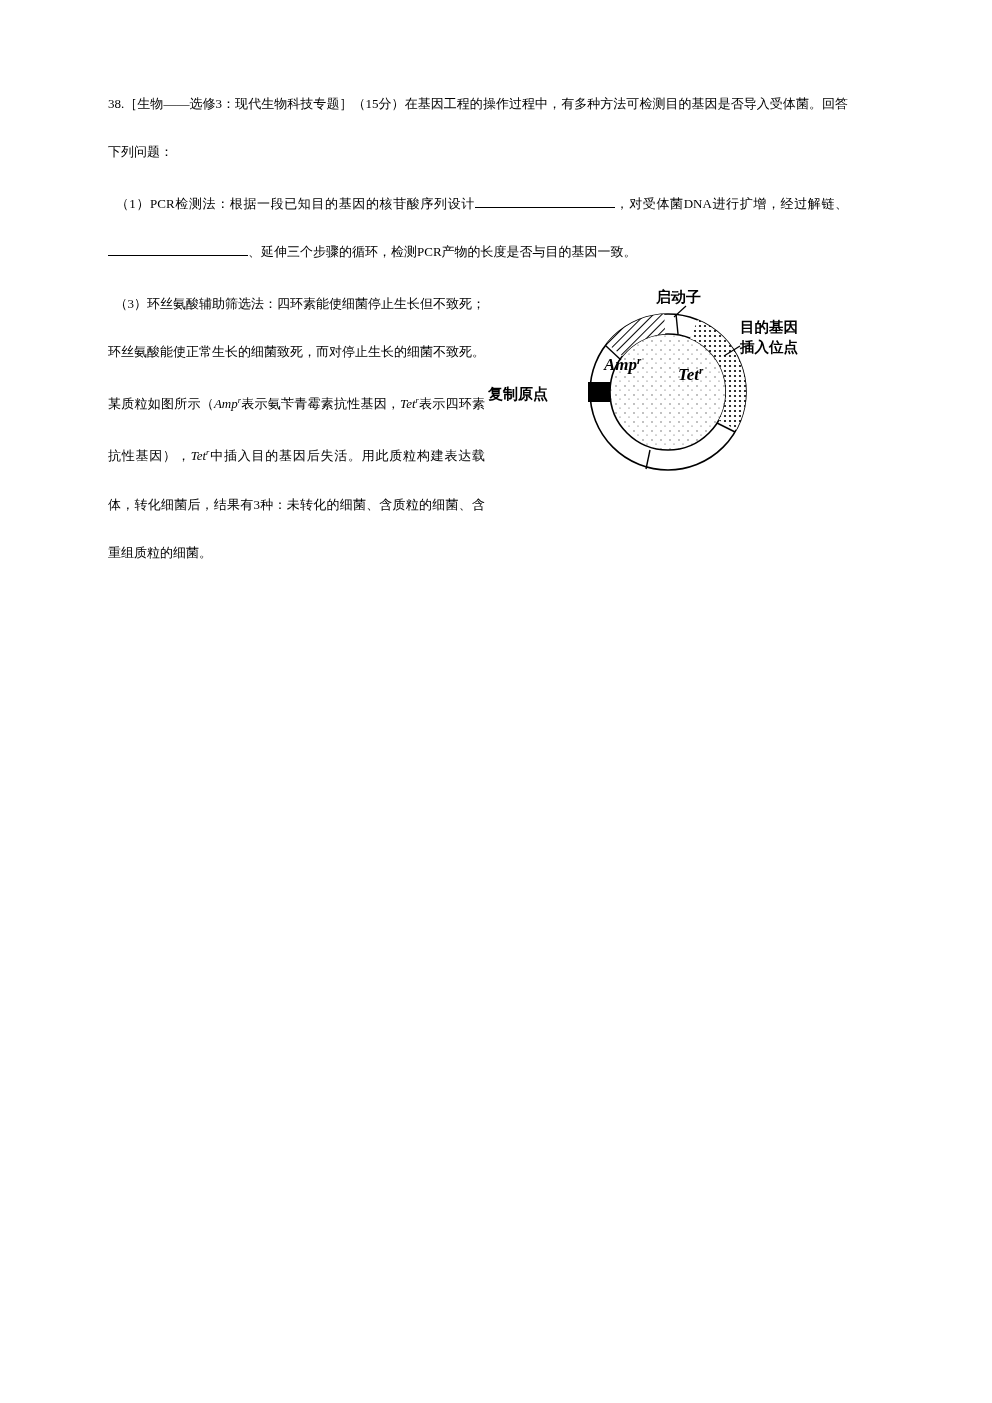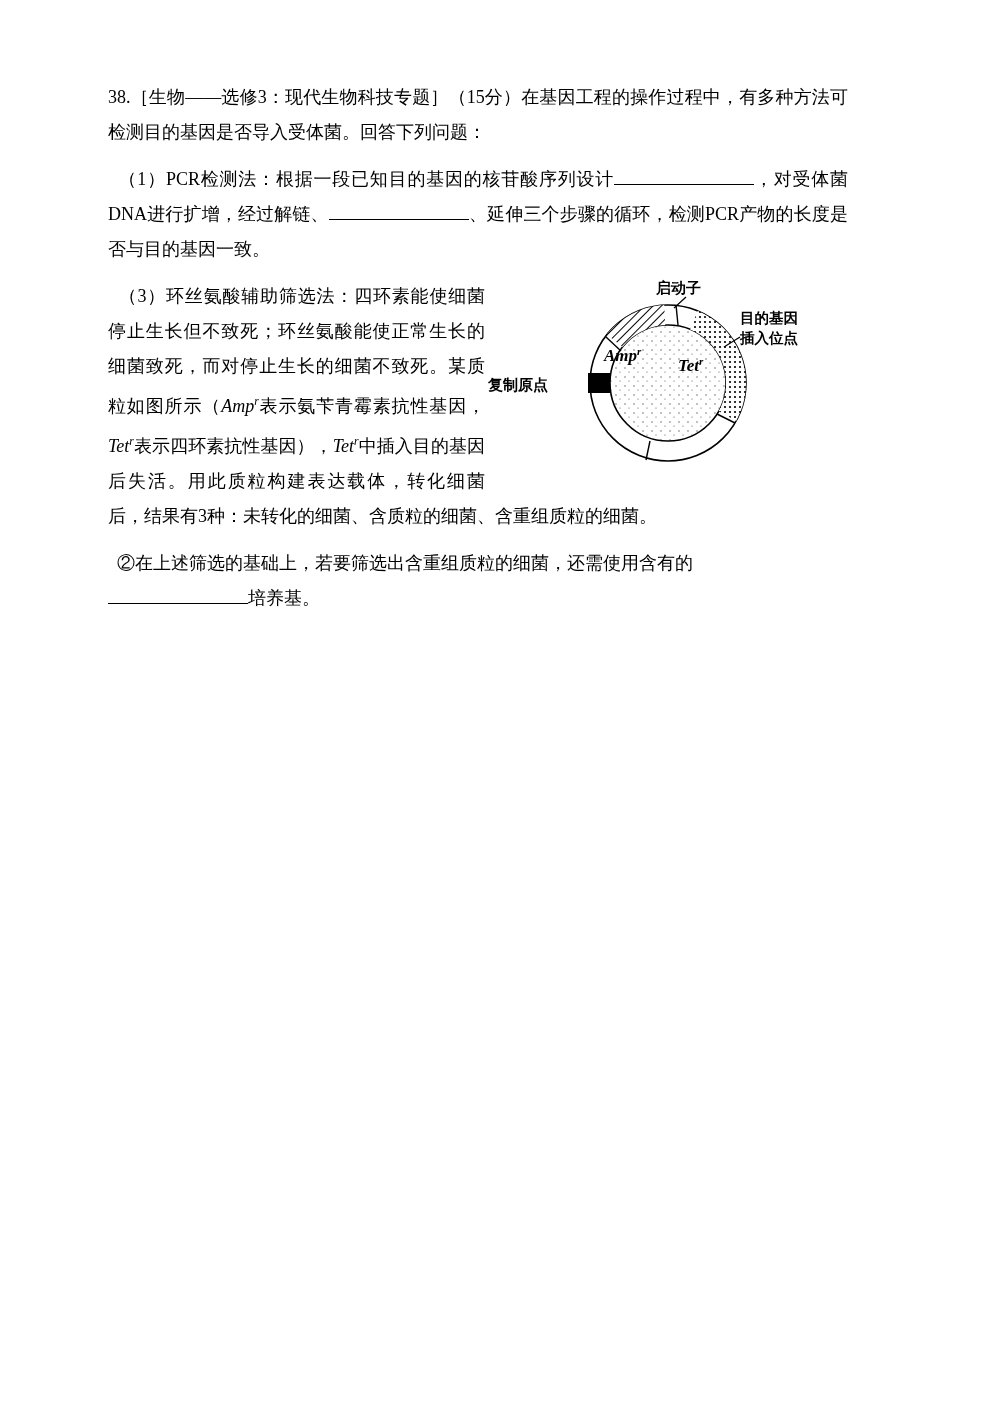--- a/index.html
+++ b/index.html
@@ -22,22 +22,22 @@
     height: 1403px;
   }
   .content {
     position: absolute;
     left: 108px;
     top: 80px;
     width: 740px;
   }
   p {
     margin: 0 0 2px 0;
-    font-size: 18px;
-    line-height: 35px;
+    font-size: 13px;
+    line-height: 48px;
     text-align: justify;
     text-justify: inter-ideograph;
   }
   .blank {
     display: inline-block;
     border-bottom: 1px solid #000;
     vertical-align: baseline;
   }
   .b-med   { width: 110px; }
   .b-long  { width: 125px; }
@@ -51,21 +51,21 @@
     width: 360px;
     height: 215px;
     margin: 6px 0 4px 3px;
     position: relative;
   }
   .figure svg { display: block; }
 
   .para3 { clear: none; }
   .afterfig { clear: both; }
 
-  .q-block { margin-top: 12px; }
+  .q-block { margin-top: 4px; }
 </style>
 </head>
 <body>
 
 <div class="page">
   <div class="content">
 
     <p>
       <span>38.</span><span>［生物——选修3：现代生物科技专题］（15分）在基因工程的操作过程中，有多种方法可检测目的基因是否导入受体菌。回答下列问题：</span>
     </p>
@@ -129,18 +129,15 @@
 
         <text x="190" y="96" font-family="Liberation Serif, serif" font-style="italic" font-size="17" font-weight="bold" fill="#000">Tet<tspan font-size="11" dy="-6">r</tspan></text>
       </svg>
     </div>
 
     <p class="q-block para3">
       &nbsp;&nbsp;<span>（3）</span><span>环丝氨酸辅助筛选法：四环素能使细菌停止生长但不致死；环丝氨酸能使正常生长的细菌致死，而对停止生长的细菌不致死。某质粒如图所示（</span><span class="ital">Amp</span><span class="sup ital">r</span><span>表示氨苄青霉素抗性基因，</span><span class="ital">Tet</span><span class="sup ital">r</span><span>表示四环素抗性基因），</span><span class="ital">Tet</span><span class="sup ital">r</span><span>中插入目的基因后失活。用此质粒构建表达载体，转化细菌后，结果有3种：未转化的细菌、含质粒的细菌、含重组质粒的细菌。</span>
     </p>
 
 
-    <p class="q-block afterfig">
-      &nbsp;&nbsp;<span>②</span><span>在上述筛选的基础上，若要筛选出含重组质粒的细菌，还需使用含有的</span><br><span class="blank b-xlong"></span><span>培养基。</span>
-    </p>
 
   </div>
 </div>
 
 </body></html>

